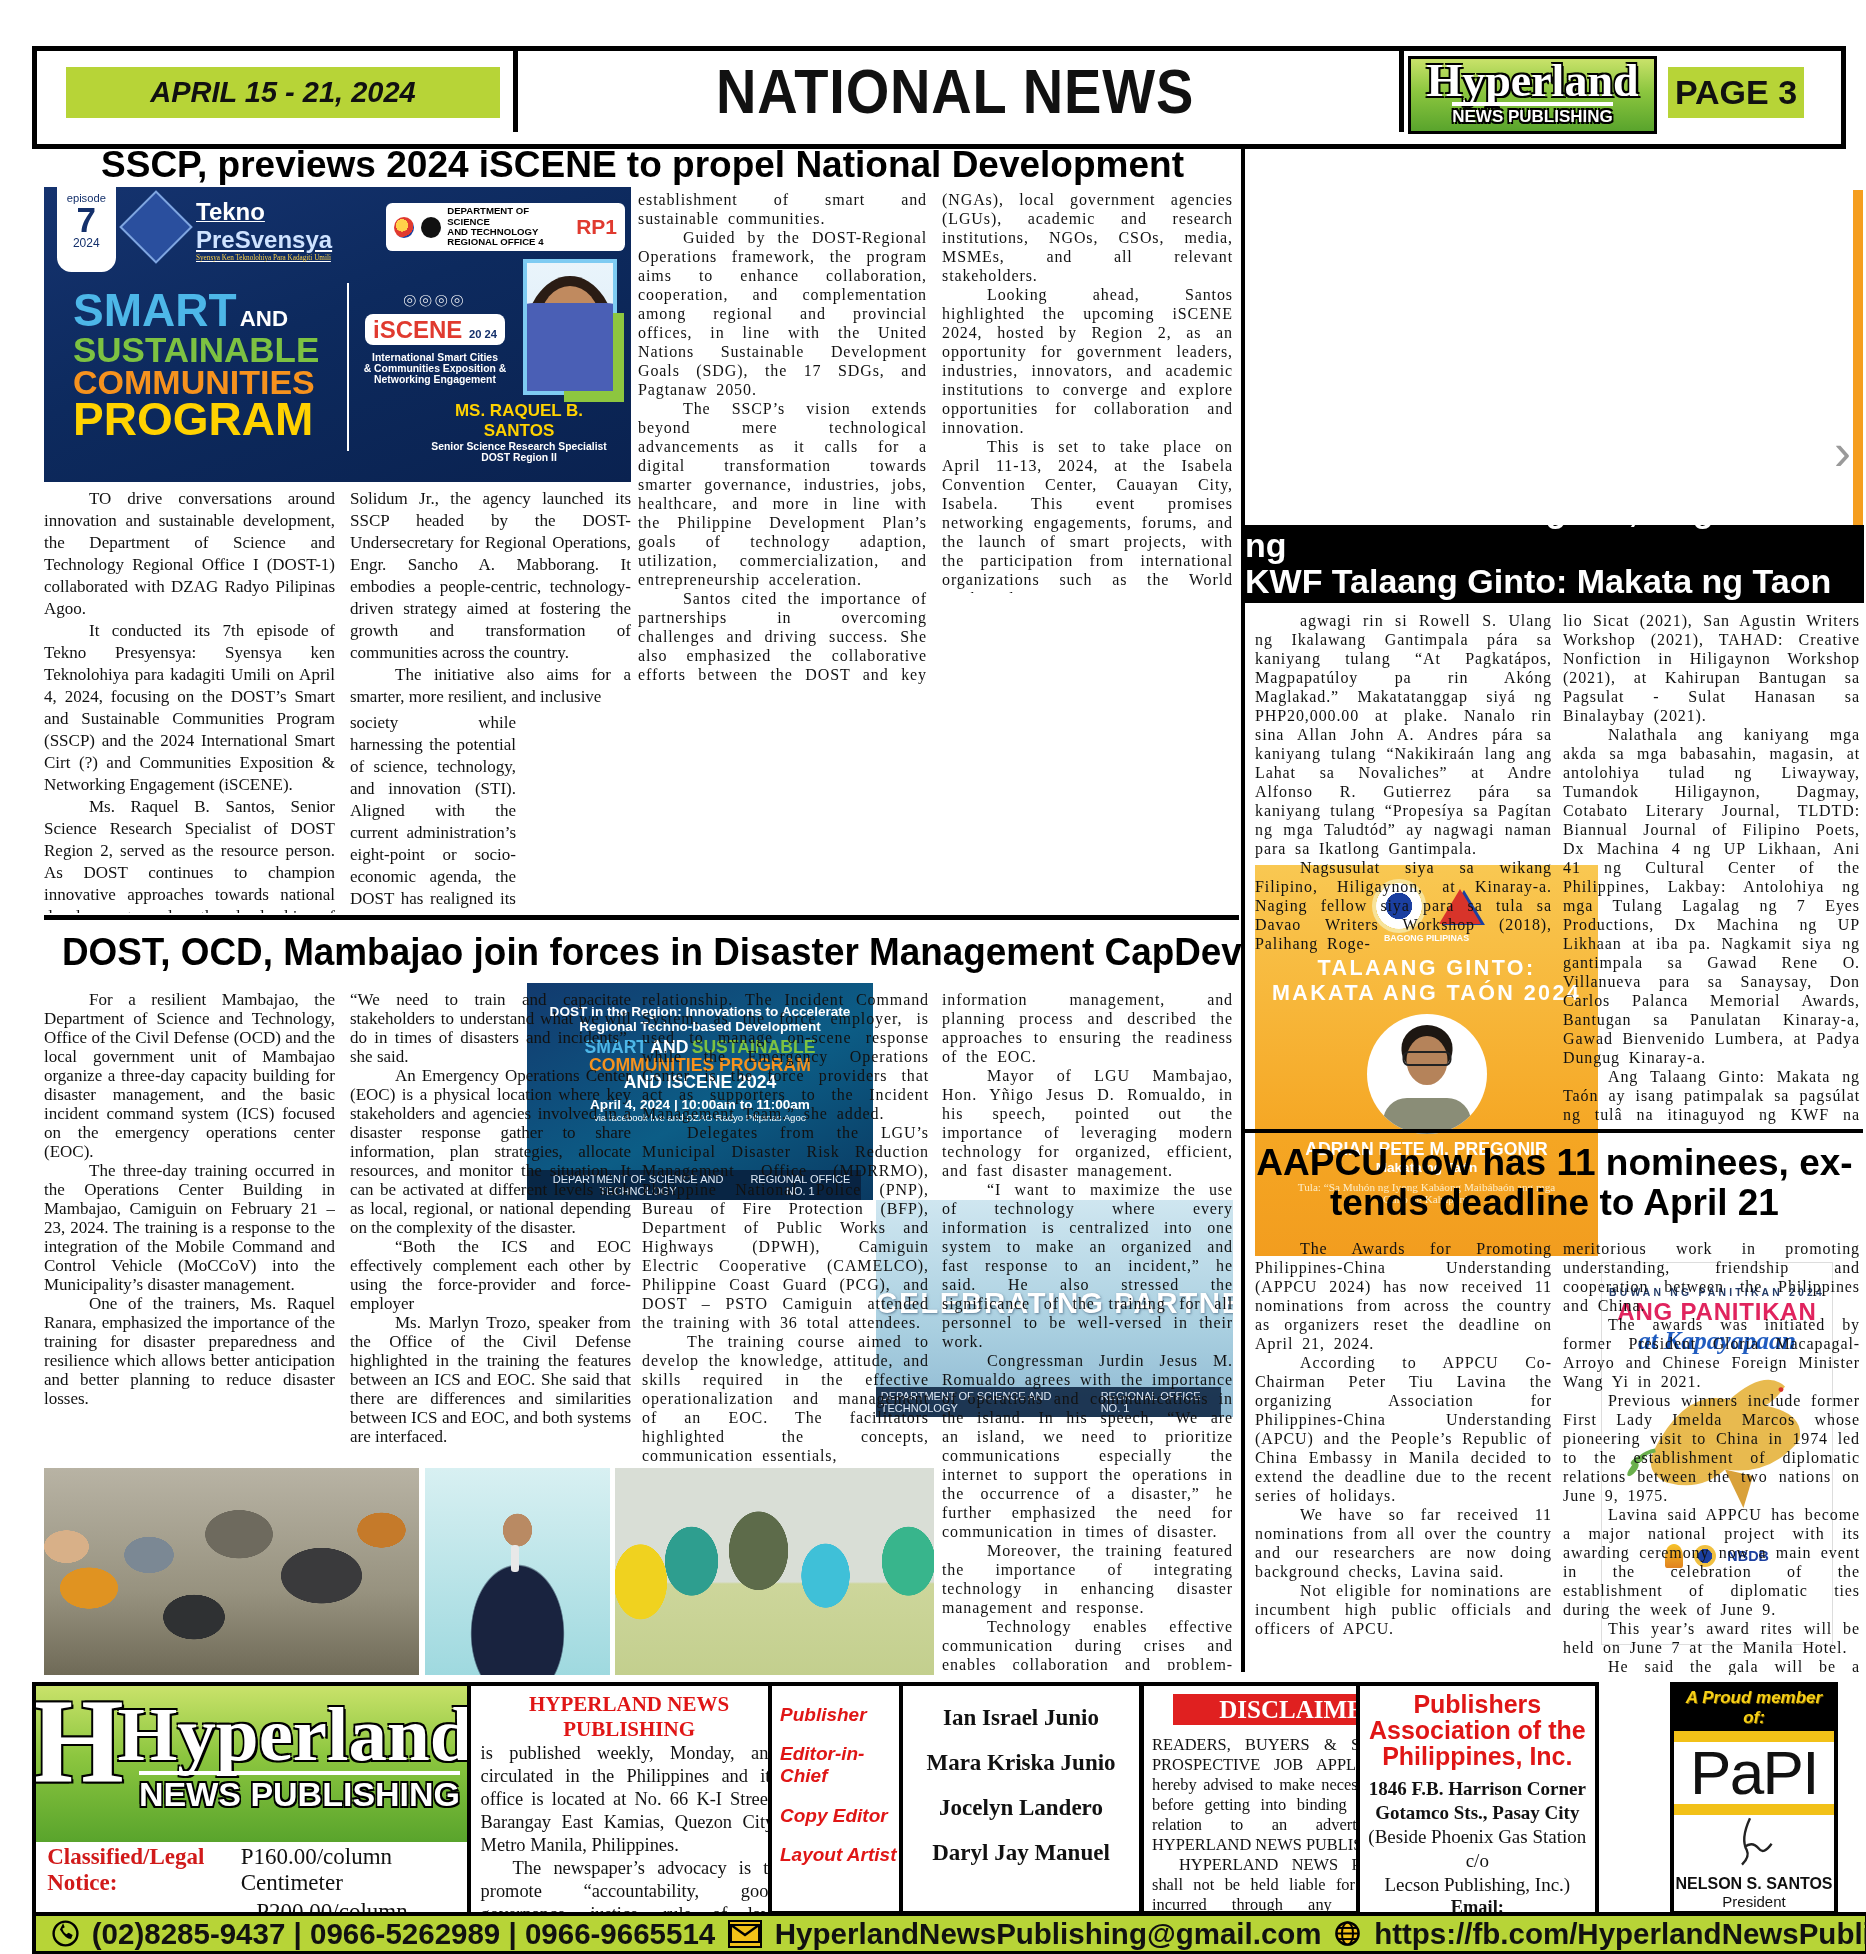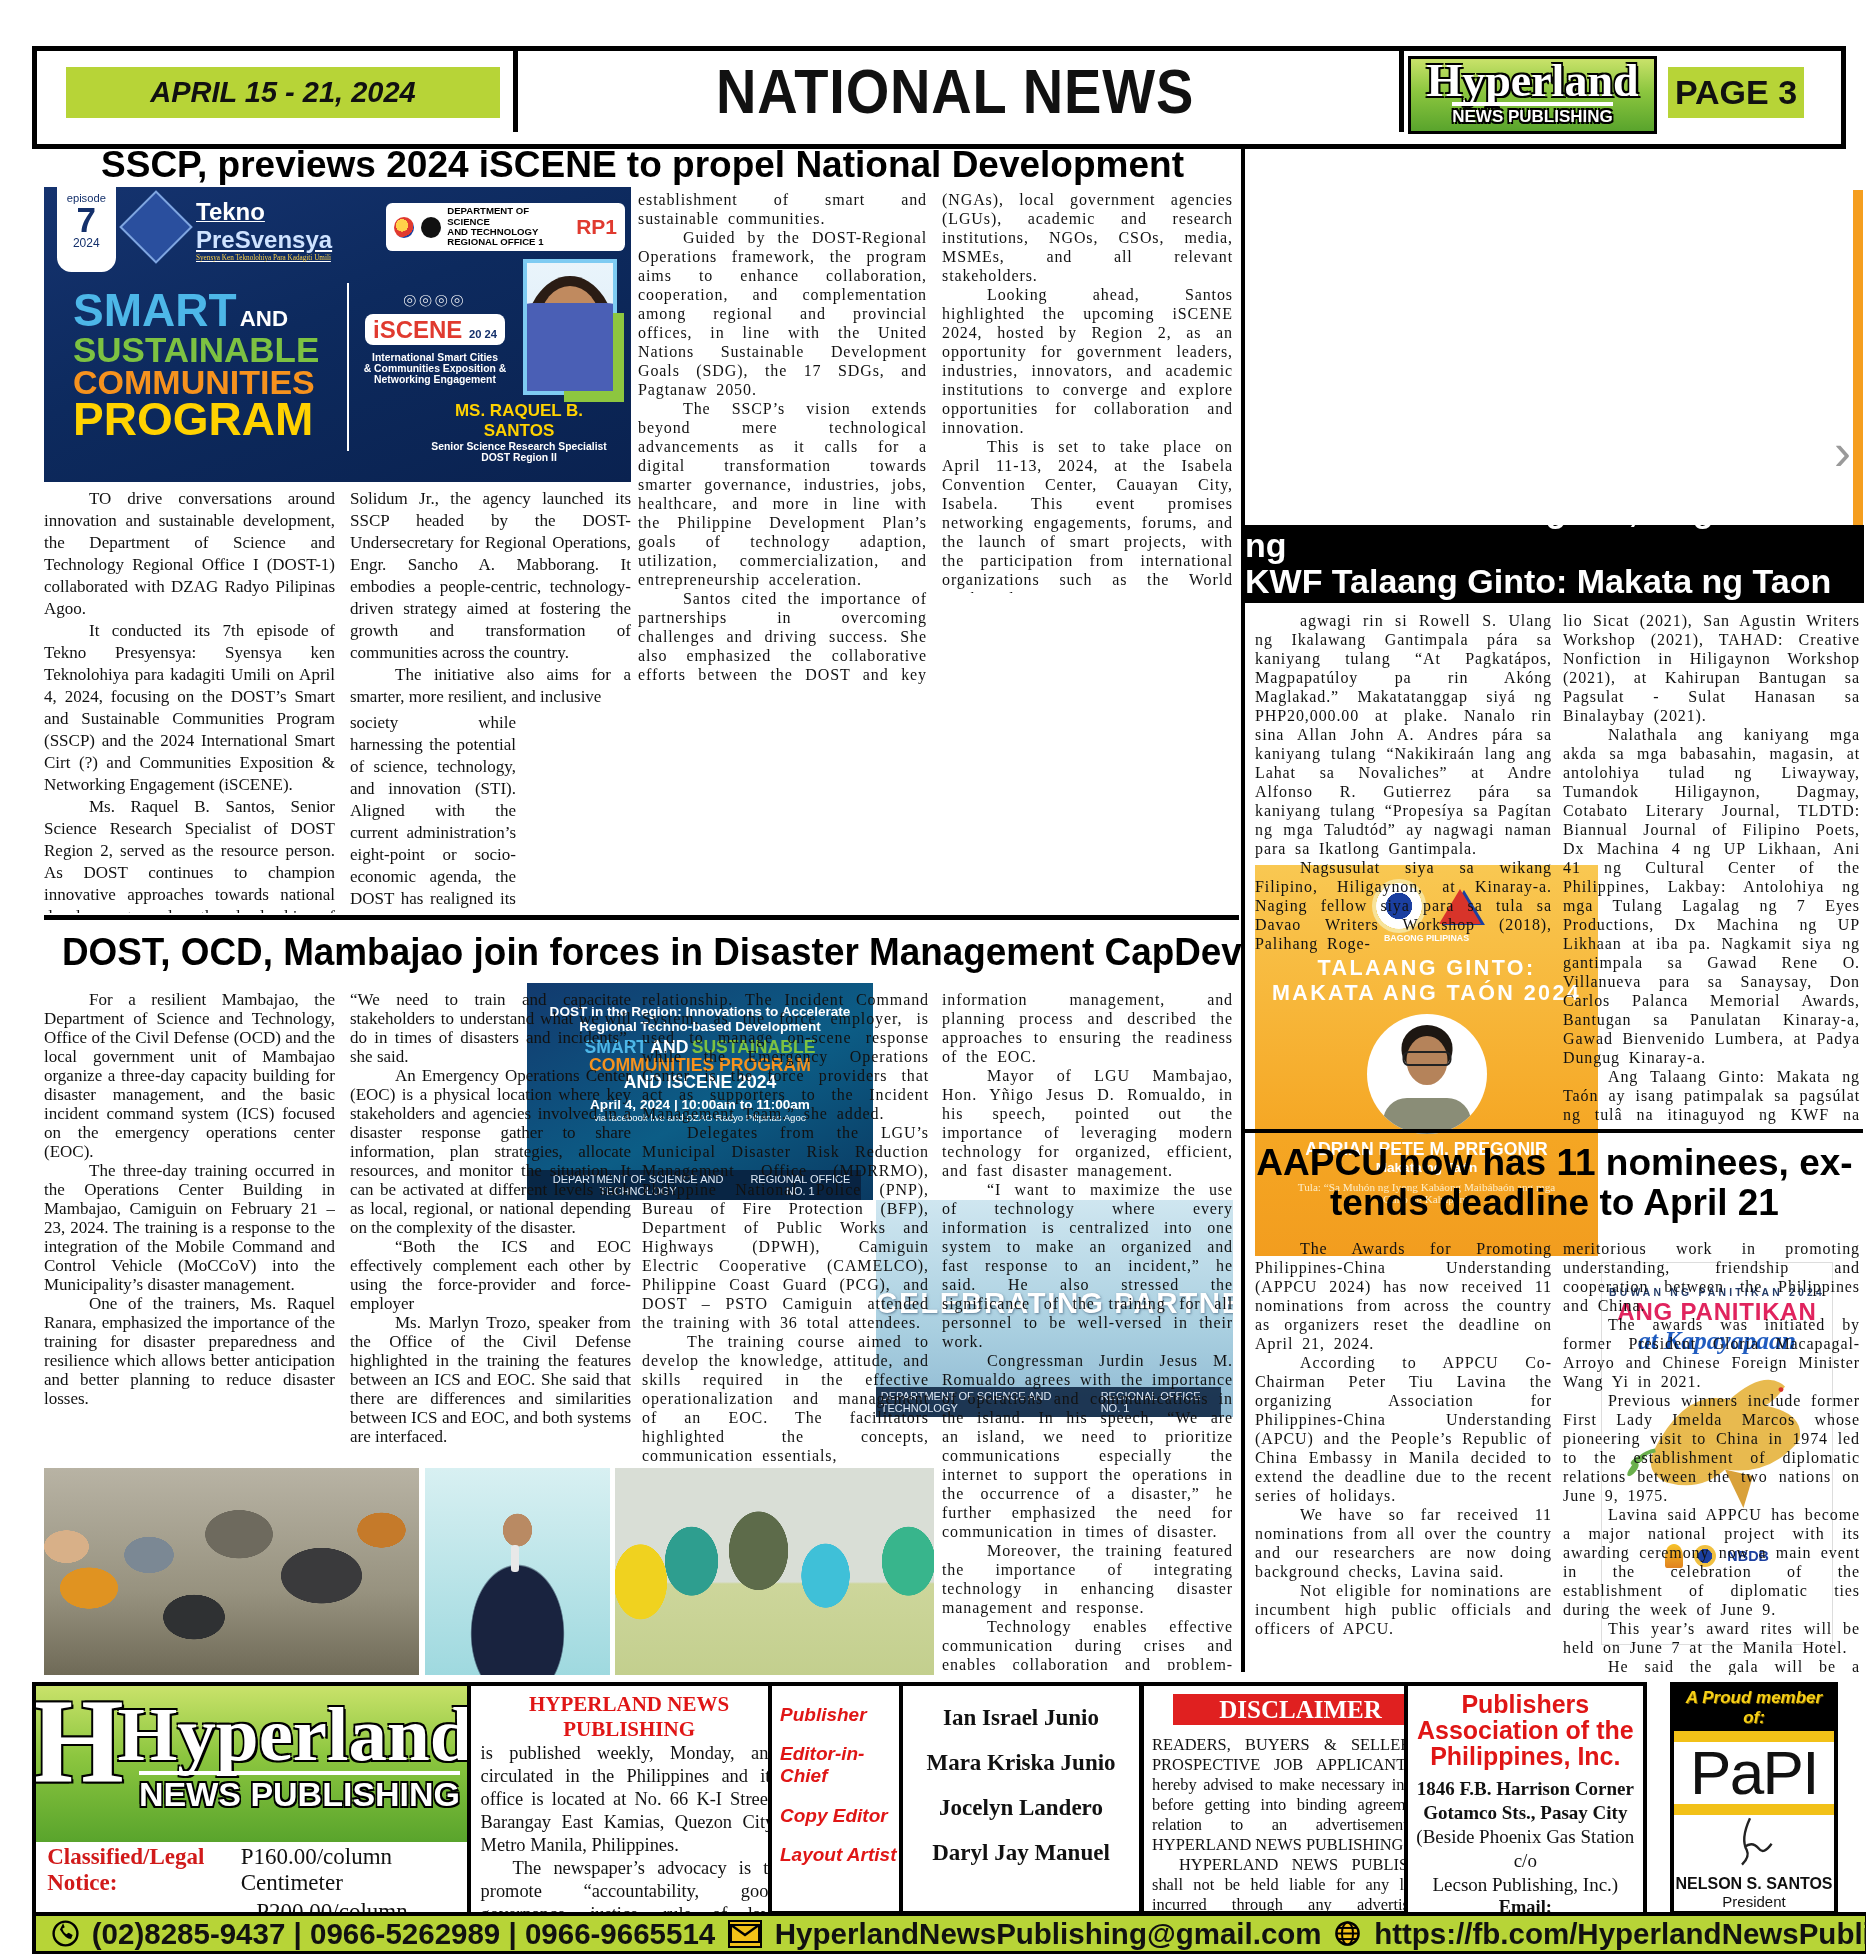--- a/index.html
+++ b/index.html
@@ -155,21 +155,21 @@
     <div class="abs" style="left:152px;top:11.2px;text-decoration:underline;">
       <span class="tk1">Tekno</span>
       <div class="tk2">PreSvensya</div>
       <div class="tk3">Syensya Ken Teknolohiya Para Kadagiti Umili</div>
     </div>
     <div class="abs dostbar" style="left:342px;top:16px;width:223px;">
       <span style="width:21px;height:21px;border-radius:50%;background:radial-gradient(circle at 40% 40%, #ffd24a 0 35%, #e03a2f 36% 65%, #1b3fa0 66% 100%);display:inline-block;"></span>
       <span style="width:21px;height:21px;border-radius:50%;background:#111;display:inline-block;"></span>
       <span class="t"><span>DEPARTMENT OF SCIENCE</span><br>
         <span>AND TECHNOLOGY</span><br>
-        <span>REGIONAL OFFICE 1</span></span>
+        <span>REGIONAL OFFICE 4</span></span>
       <span class="rp1"><span>RP1</span></span>
     </div>
     <div class="abs" style="left:29px;top:102px;">
       <div><span class="sw" style="font-size:46px;color:#4db7e8;">SMART</span>
            <span class="sw" style="font-size:22.3px;color:#fff;">AND</span></div>
       <div class="sw" style="font-size:35px;color:#7dc242;">SUSTAINABLE</div>
       <div class="sw" style="font-size:34px;color:#f6921e;">COMMUNITIES</div>
       <div class="sw" style="font-size:46px;color:#ffd200;">PROGRAM</div>
     </div>
     <div class="abs" style="left:303px;top:96px;width:2.4px;height:168px;background:#fff;"></div>
@@ -403,21 +403,21 @@
     <div class="staff-name">Jocelyn Landero</div>
     <div class="staff-name">Daryl Jay Manuel</div>
   </div>
 
   <div class="abs fbox disc" style="left:1140px;top:1682px;width:297px;height:225px;padding:0 8px;">
     <div class="disc-banner">DISCLAIMER</div>
     <p>READERS, BUYERS &amp; SELLER and PROSPECTIVE JOB APPLICANTS are hereby advised to make necessary inquiries before getting into binding agreement in relation to an advertisement in HYPERLAND NEWS PUBLISHING.</p>
     <p style="text-indent:27px;">HYPERLAND NEWS PUBLISHING shall not be held liable for any loss or incurred through any advertisement published in the said ads paper.</p>
   </div>
 
-  <div class="abs fbox" style="left:1356px;top:1682px;width:225px;height:225px;padding:4.8px 4.8px;margin-left:48px;">
+  <div class="abs fbox" style="left:1356px;top:1682px;width:225px;height:225px;padding:4.8px 4.8px;">
     <div class="pubred">Publishers</div>
     <div class="pubred">Association of the</div>
     <div class="pubred">Philippines, Inc.</div>
     <div class="pubaddr" style="margin-top:8px;">1846 F.B. Harrison Corner</div>
     <div class="pubaddr">Gotamco Sts., Pasay City</div>
     <div class="pubaddr" style="font-weight:normal;">(Beside Phoenix Gas Station c/o</div>
     <div class="pubaddr" style="font-weight:normal;">Lecson Publishing, Inc.)</div>
     <div style="text-align:center;font-size:18.4px;"><b>Email:</b>
       <span>PHpublisher74@gmail.com</span></div>
   </div>

